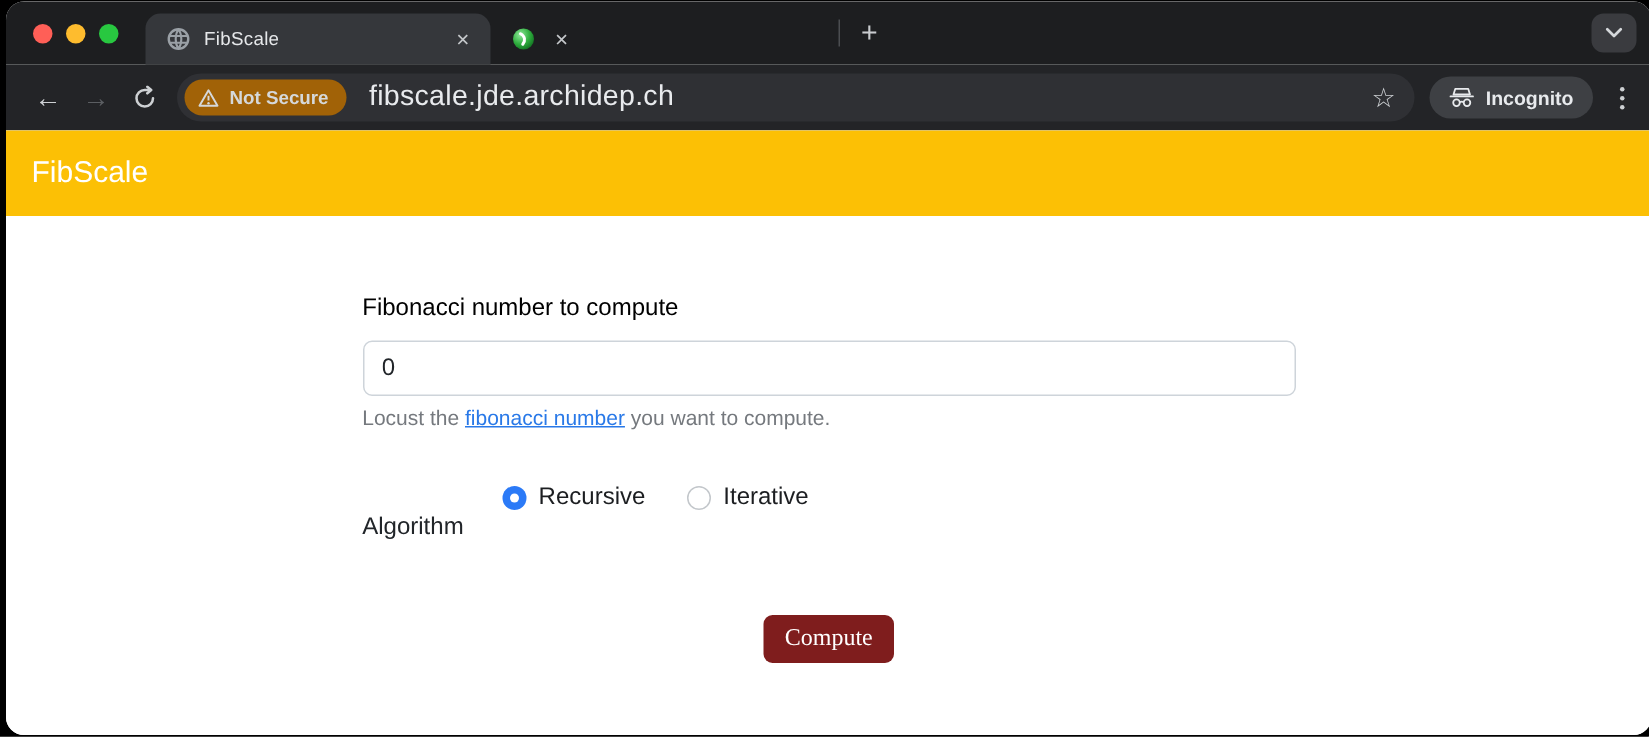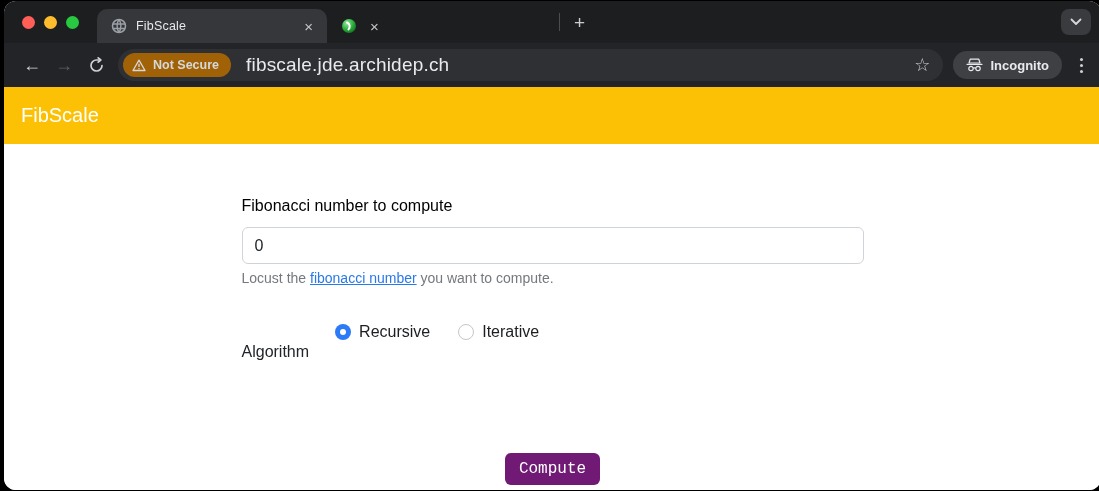--- a/index.html
+++ b/index.html
@@ -91,24 +91,23 @@
   .radio-circle.checked { background: #2b7af7; }
   .radio-circle.checked::after {
     content: ""; position: absolute; left: 5px; top: 5px; width: 6px; height: 6px;
     border-radius: 50%; background: #fff;
   }
   .radio-circle.unchecked { background: #fff; border: 1.5px solid #c3c7cb; }
   .radio-label { font-size: 16px; color: #1c1e21; }
 
   .submit-row { text-align: center; margin-top: 49px; }
   .submit-btn {
-    background: #701a75; color: #fff; border: none; border-radius: 6px;
-    font-size: 16px; padding: 7px 14px; font-family: Liberation Mono, monospace;
+    background: #7f1d1d; color: #fff; border: none; border-radius: 6px;
+    font-size: 16px; padding: 7px 14px; font-family: Liberation Serif, serif;
     cursor: pointer;
-    margin-top: 43px;
   }
 </style>
 </head>
 <body>
 
 <div class="window">
 
   <div class="tab-strip">
     <div class="traffic-lights">
       <div class="traffic-light tl-red"></div>

